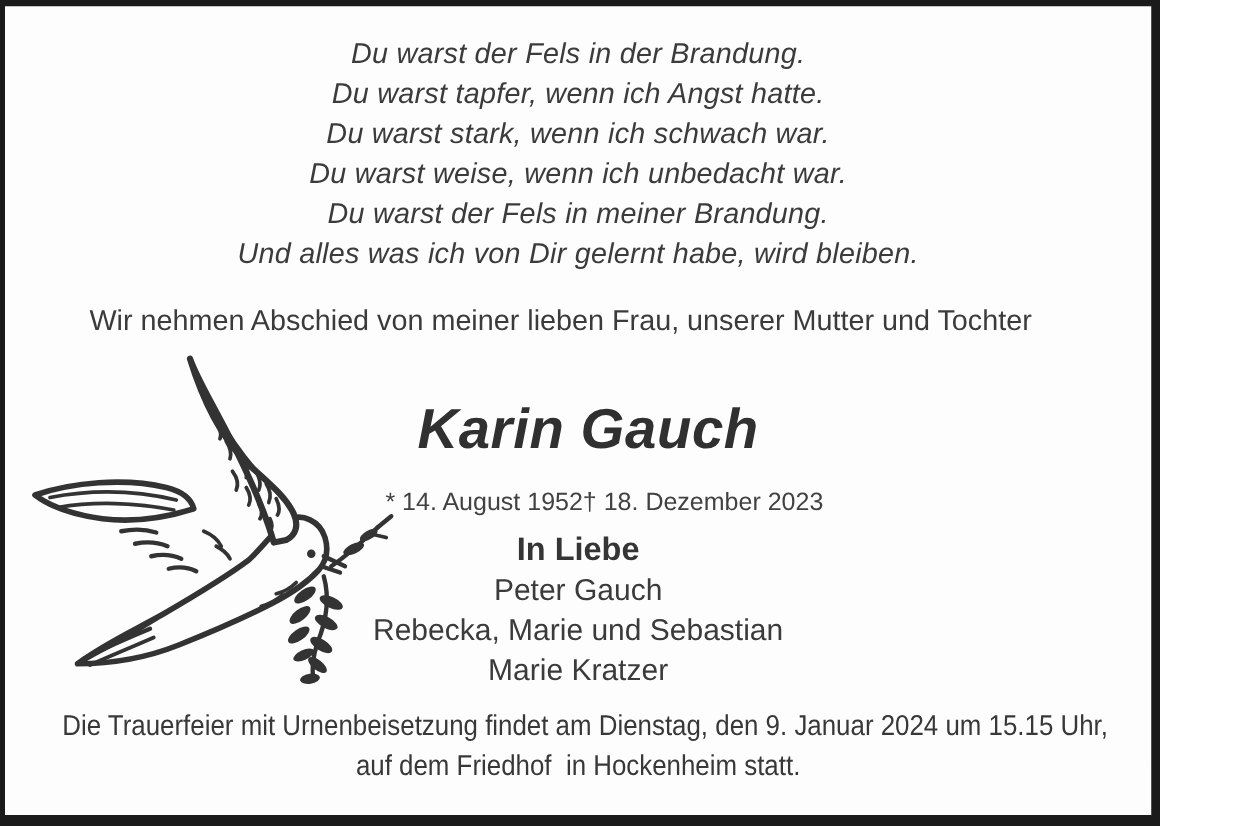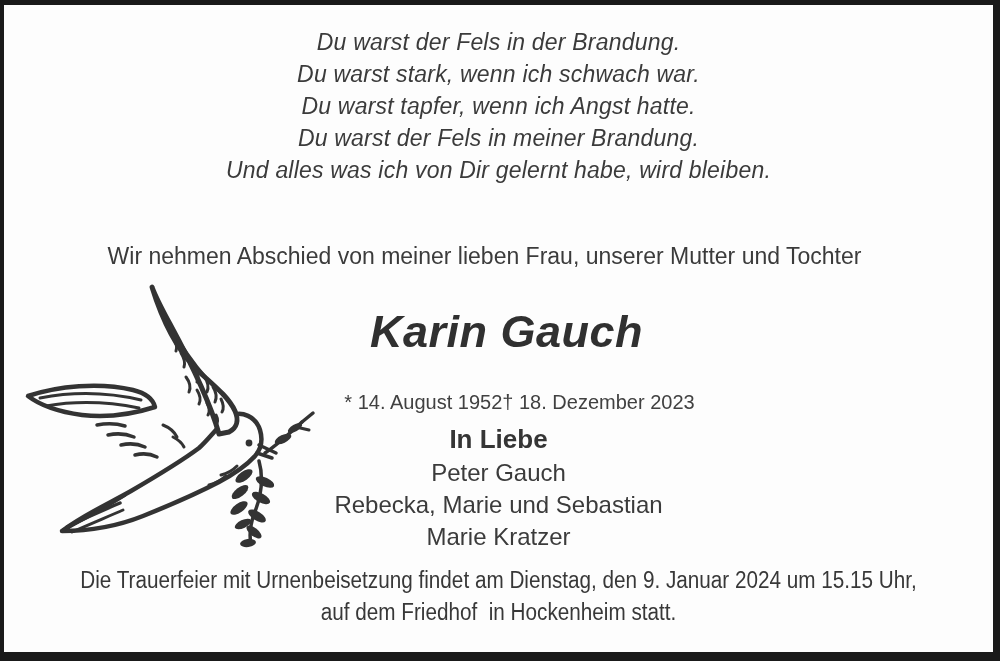--- a/index.html
+++ b/index.html
@@ -1,31 +1,31 @@
 <!DOCTYPE html>
 <html lang="de"><head>
 <meta charset="utf-8">
 <style>
   html,body{margin:0;padding:0;background:#fff;}
   .frame{
     position:relative;
-    width:1000px;height:661px;
+    width:928px;height:661px;
     box-sizing:border-box;
     background:#fdfdfd;
     border:solid #1a1a1a;
     border-width:5px 7px 9px 4px;
     font-family:"Liberation Sans",sans-serif;
     color:#3b3b3b;
     overflow:hidden;
   }
   .line{position:absolute;left:0;width:100%;text-align:center;}
   .poem{position:absolute;top:21px;left:0;width:100%;text-align:center;
         font-style:italic;font-size:23px;line-height:32px;letter-spacing:.2px;}
   .intro{top:236px;font-size:23px;line-height:30px;padding-right:28px;box-sizing:border-box;}
-  .name{top:301px;font-size:45px;line-height:52px;font-weight:bold;font-style:italic;
+  .name{top:312px;font-size:45px;line-height:52px;font-weight:bold;font-style:italic;
         color:#303030;padding-left:16px;box-sizing:border-box;letter-spacing:.5px;}
   .dates{top:383px;font-size:20px;line-height:28px;padding-left:42px;box-sizing:border-box;color:#414141;}
   .dates .death{}
   .liebe{top:419px;font-size:26px;line-height:30px;font-weight:bold;color:#353535;}
   .mourner{font-size:24px;line-height:30px;}
   .m1{top:453px;}
   .m2{top:485px;}
   .m3{top:517px;}
   .funeral{font-size:23px;line-height:31px;transform:scaleX(.9);transform-origin:50% 50%;
            white-space:pre;color:#383838;}
@@ -33,22 +33,23 @@
   .f2{top:592px;}
   .dove{position:absolute;left:8px;top:262px;width:312px;height:285px;}
 </style>
 </head>
 <body>
 
 <div class="frame">
 
   <div class="poem">
     <div>Du warst der Fels in der Brandung.</div>
+    <div>Du warst tapfer, wenn ich Angst hatte.</div>
     <div>Du warst stark, wenn ich schwach war.</div>
-    <div>Du warst tapfer, wenn ich Angst hatte.</div>
+    <div>Du warst weise, wenn ich unbedacht war.</div>
     <div>Du warst der Fels in meiner Brandung.</div>
     <div>Und alles was ich von Dir gelernt habe, wird bleiben.</div>
   </div>
 
   <div class="line intro">Wir nehmen Abschied von meiner lieben Frau, unserer Mutter und Tochter</div>
 
   <svg class="dove" viewBox="0 0 310 285" xmlns="http://www.w3.org/2000/svg">
     <g fill="none" stroke="#333333" stroke-linecap="round" stroke-linejoin="round">
 
       <path fill="#fdfdfd" stroke-width="4.5" d="M217,149 C229,143 243,150 247,163 C250,173 248,182 242,189 C233,199 221,207 206,215 C181,228 155,239 130,249 C105,259 78,264 49,264 C72,247 97,236 118,224 C142,210 166,196 186,181 C196,172 206,158 217,149 Z"></path>

